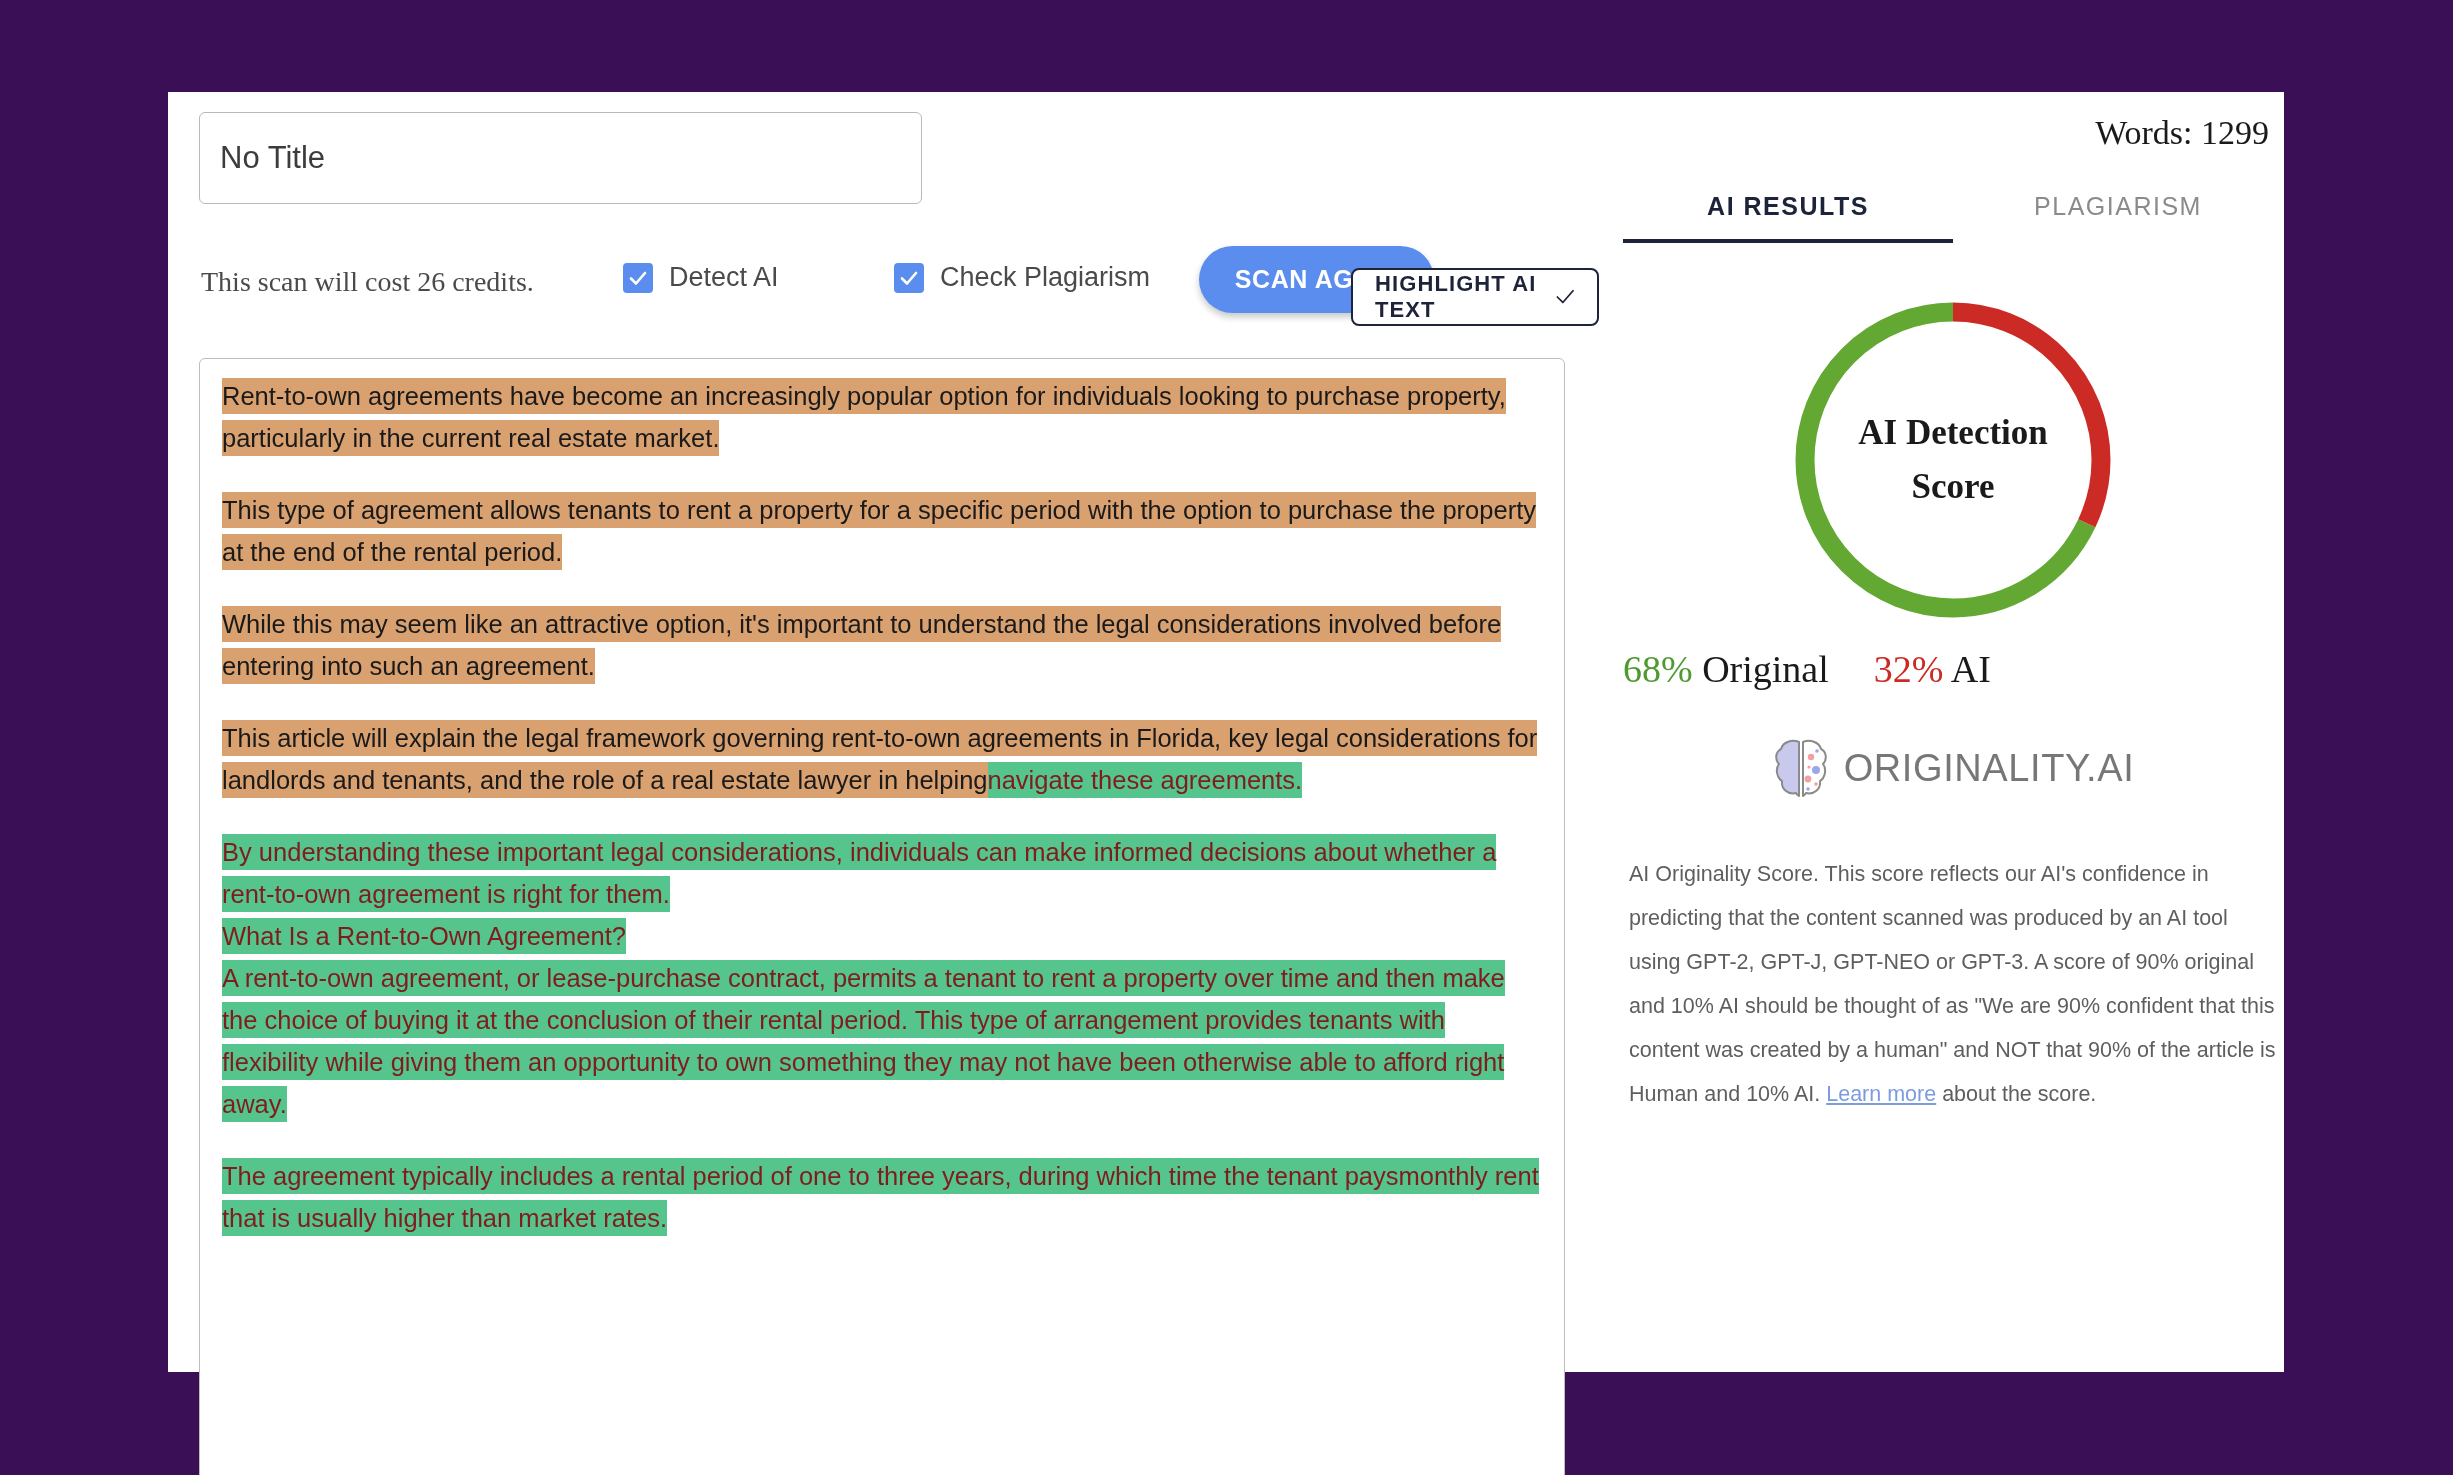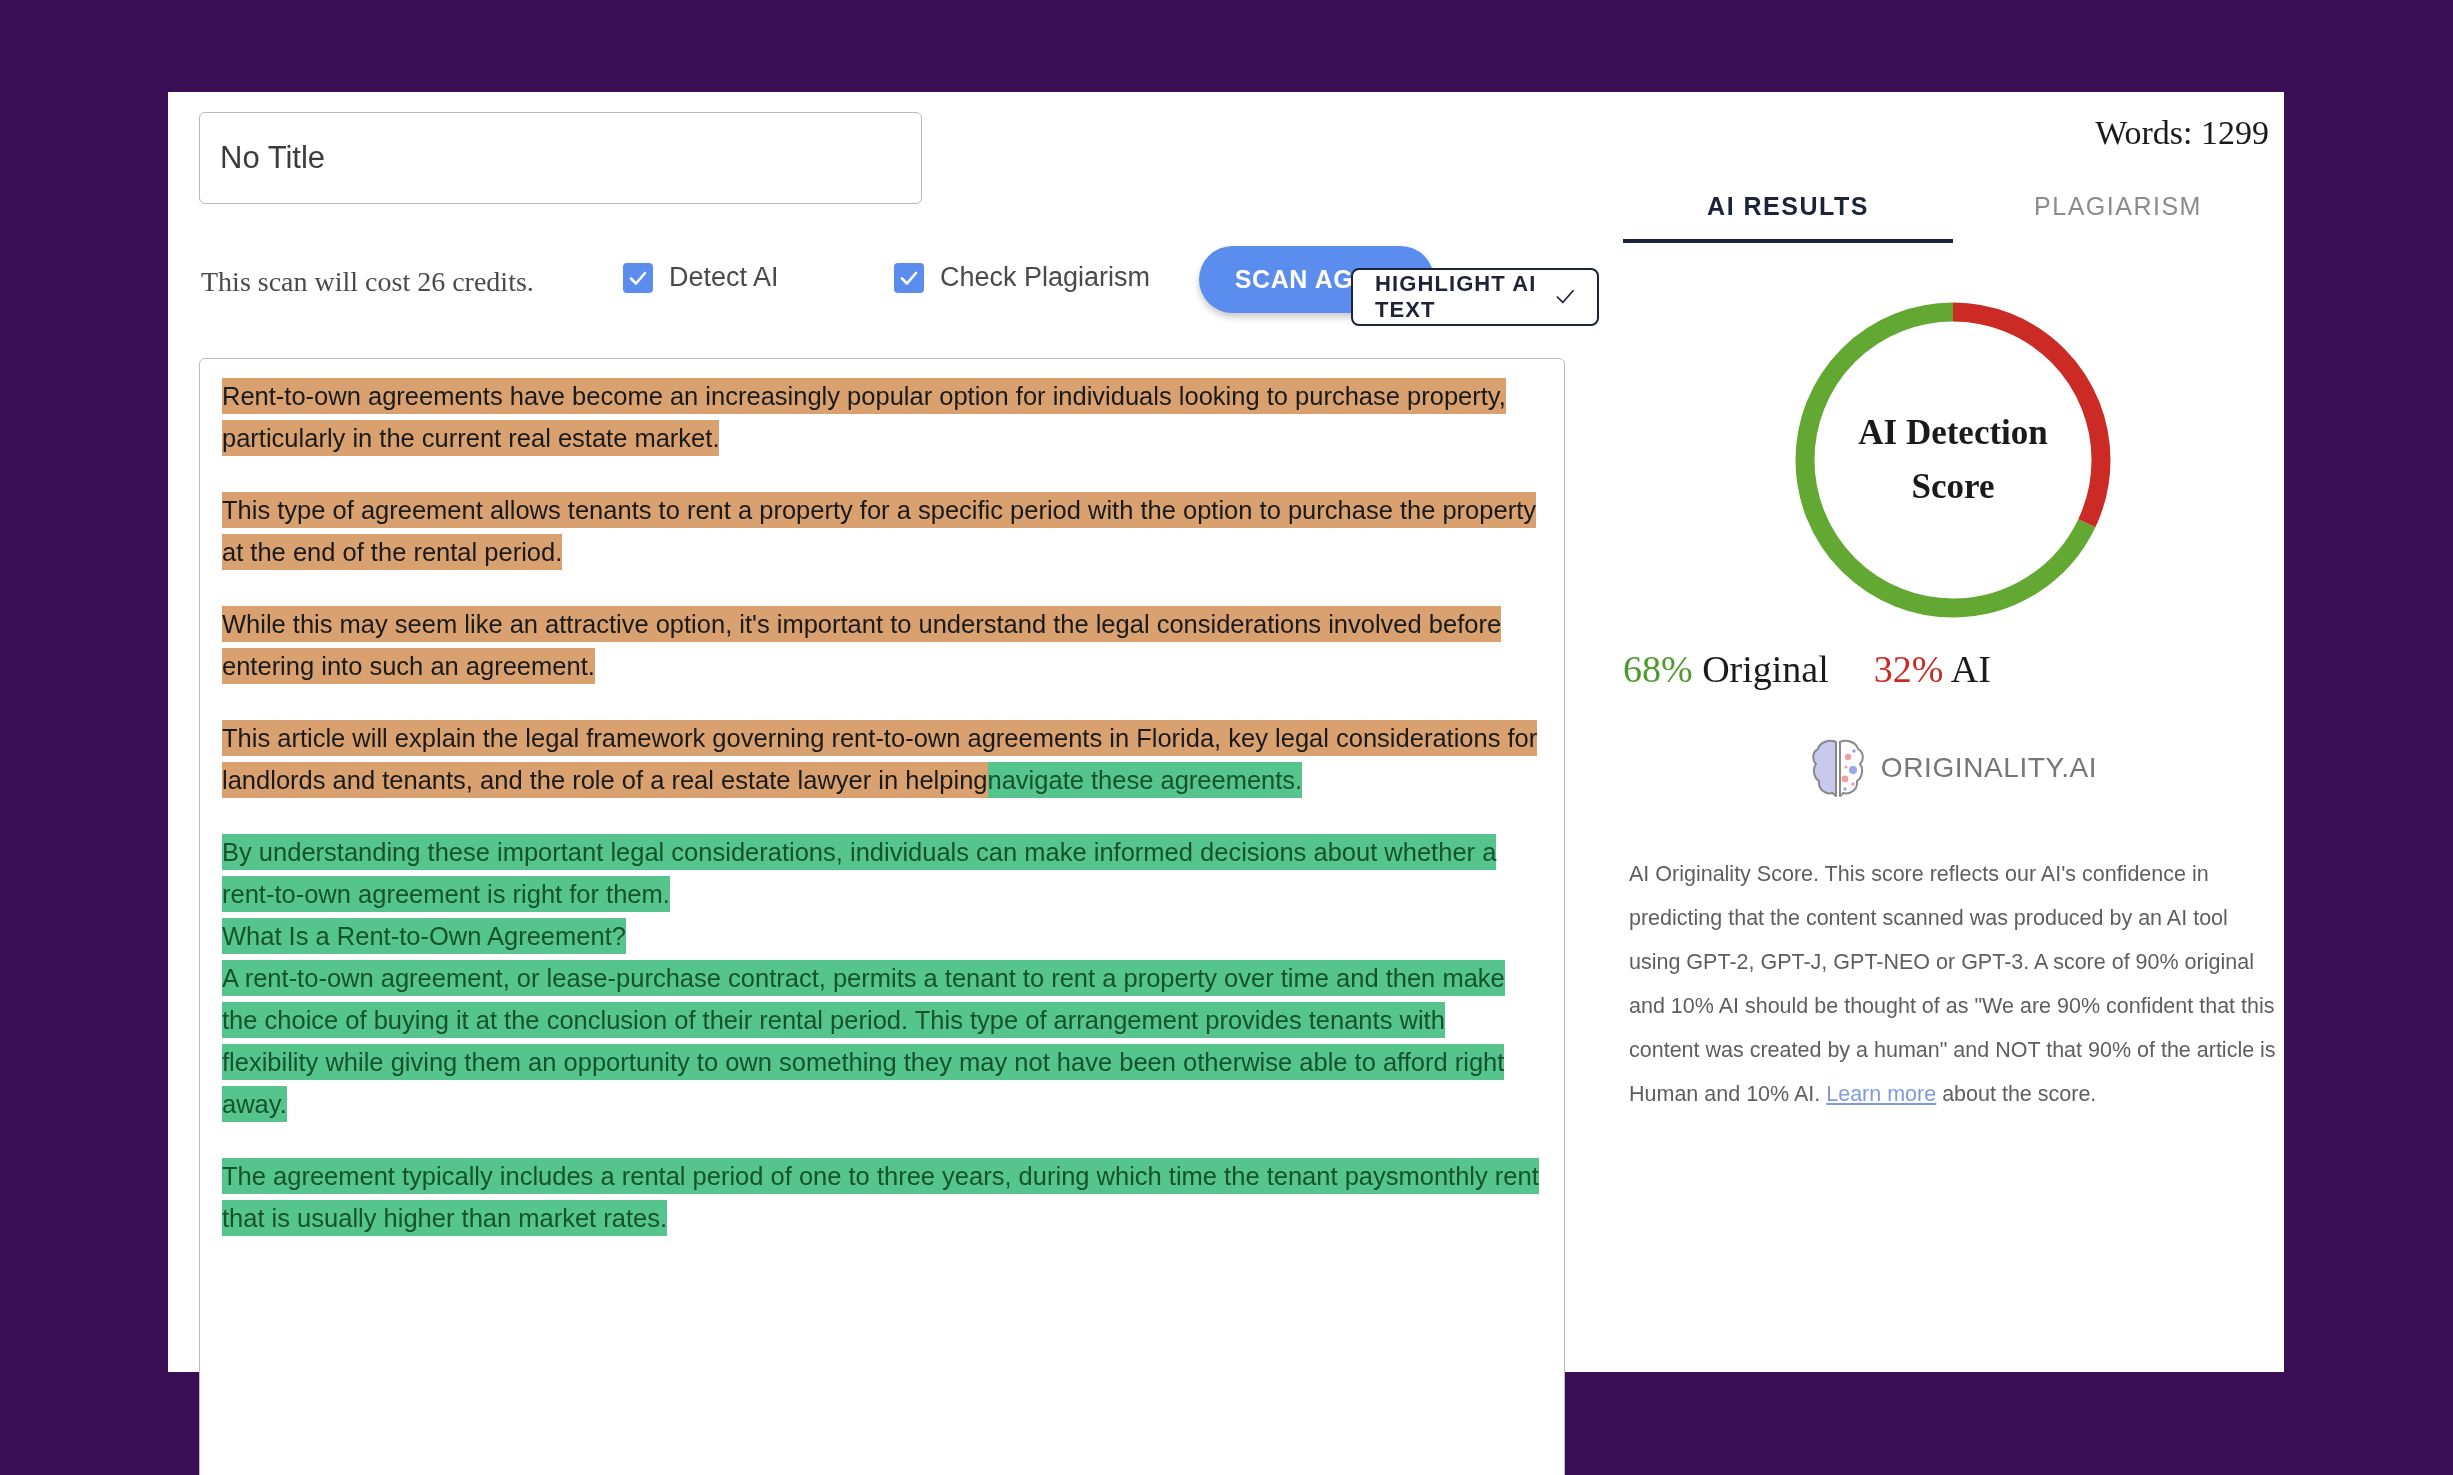--- a/index.html
+++ b/index.html
@@ -148,21 +148,21 @@
   .doc-para.tight { margin-bottom: 0; }
   .doc-para span.hl-ai {
     background: #d9a070;
     color: #1a1a1a;
     box-decoration-break: clone;
     -webkit-box-decoration-break: clone;
     padding: 4px 0;
   }
   .doc-para span.hl-orig {
     background: #55c48d;
-    color: #14532d;
+    color: #7f1d1d;
     box-decoration-break: clone;
     -webkit-box-decoration-break: clone;
     padding: 4px 0;
   }
 
   
   .right-col {
     position: absolute;
     left: 1455px;
     top: 0px;
@@ -237,21 +237,21 @@
   .brand {
     position: absolute;
     left: 0; right: 0;
     top: 645px;
     display: flex;
     align-items: center;
     justify-content: center;
     gap: 14px;
   }
   .brand-name {
-    font-size: 28px;
+    font-size: 38px;
     color: #777777;
     letter-spacing: 0.6px;
     font-family: "Liberation Sans", sans-serif;
   }
   .desc {
     position: absolute;
     left: 6px;
     width: 648px;
     top: 760px;
     text-align: left;

